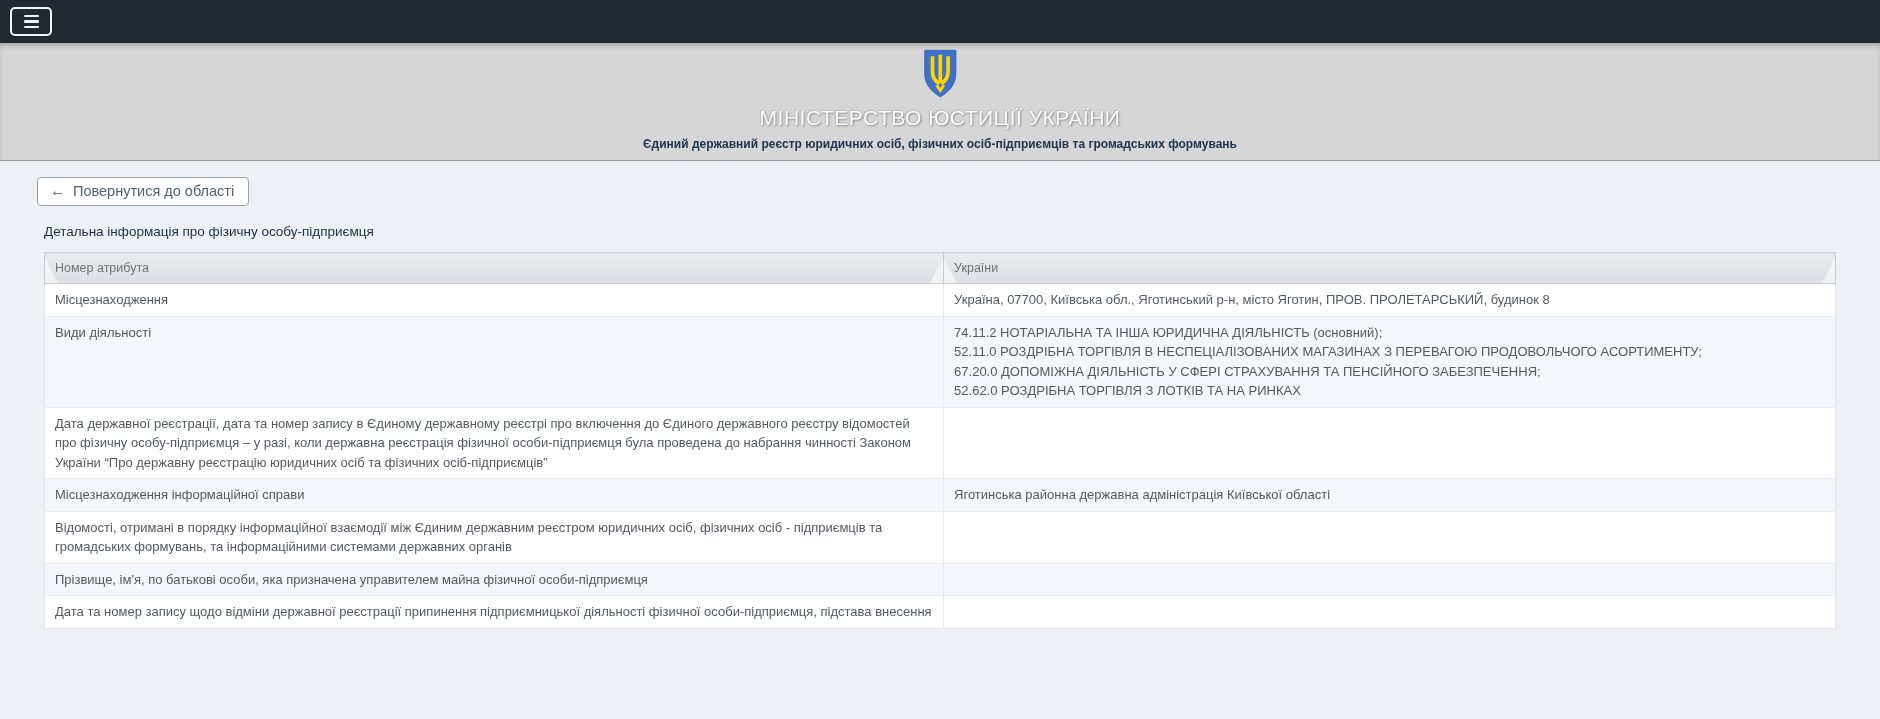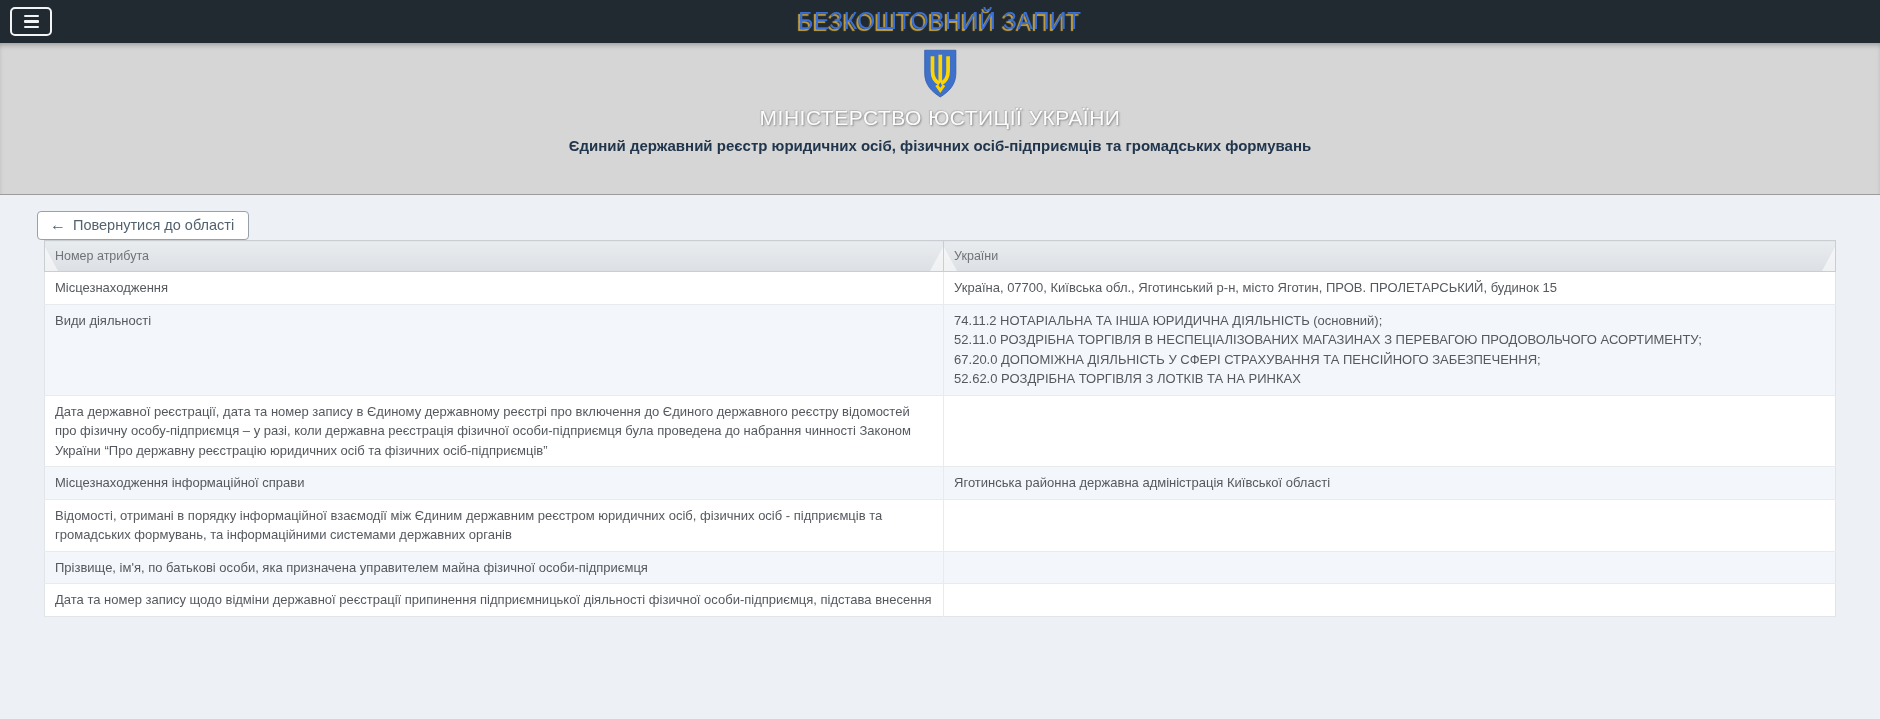--- a/index.html
+++ b/index.html
@@ -37,39 +37,39 @@
   .menu-btn .bars span { display: block; width: 15px; height: 2.5px; background: #f2f4f5; border-radius: 1px; }
   .topbar-title {
     font-size: 23px;
     color: #3a70d6;
     text-shadow: -2px 2px 1px #c9a441;
     letter-spacing: 0.5px;
   }
 
   
   .gov-header {
-    height: 152px;
+    height: 118px;
     background: #d6d6d6;
     border-bottom: 1px solid #9b9b9b;
     box-shadow: inset 0 4px 6px -3px rgba(0,0,0,0.35);
     text-align: center;
     padding-top: 5px;
   }
   .emblem { display: inline-block; height: 52px; }
   .gov-title {
     margin-top: 2px;
     font-size: 21px;
     font-weight: normal;
     color: #fcfcfc;
     text-shadow: 1px 1px 2px #8a8a8a, -1px -1px 1px #bdbdbd;
     letter-spacing: 0.5px;
   }
   .gov-subtitle {
     margin-top: 7px;
-    font-size: 15px;
+    font-size: 12px;
     font-weight: bold;
     color: #21364c;
   }
 
   
   .content { padding: 16px 32px 0 32px; }
 
   .back-btn {
     display: inline-flex;
     align-items: center;
@@ -143,21 +143,20 @@
 <body>
 
 <div class="topbar">
   <button class="menu-btn">
     <span class="bars">
       <span></span>
         <span></span>
         <span></span>
     </span>
   </button>
-  <div class="topbar-title">БЕЗКОШТОВНИЙ ЗАПИТ</div>
 </div>
 
 <div class="gov-header">
   <svg class="emblem" viewBox="0 0 60 70" aria-hidden="true">
     <path d="M9 3 H51 V34 C51 50 41 59 30 66 C19 59 9 50 9 34 Z" fill="#3e71c9" stroke="#2d59a8" stroke-width="1"></path>
     <g stroke="#ffd500" fill="none">
       <path d="M30 9 V46" stroke-width="5"></path>
       <path d="M19.5 11 V31 C19.5 40 23 45 29 48" stroke-width="5"></path>
       <path d="M40.5 11 V31 C40.5 40 37 45 31 48" stroke-width="5"></path>
       <path d="M25 50 L30 57 L35 50" stroke-width="4"></path>
@@ -167,32 +166,33 @@
   <div class="gov-subtitle">Єдиний державний реєстр юридичних осіб, фізичних осіб-підприємців та громадських формувань</div>
 </div>
 
 <div class="content">
 
   <button class="back-btn">
     <span class="arrow">←</span>
     <span>Повернутися до області</span>
   </button>
 
+  <h2 class="section-title">Детальна інформація про фізичну особу-підприємця</h2>
 
   <table class="attrs">
     <thead>
       <tr>
         <th class="col-attr">Номер атрибута</th>
         <th class="col-val">України</th>
       </tr>
     </thead>
     <tbody>
         <tr>
           <td class="attr">Місцезнаходження</td>
-          <td class="val">Україна, 07700, Київська обл., Яготинський р-н, місто Яготин, ПРОВ. ПРОЛЕТАРСЬКИЙ, будинок 15</td>
+          <td class="val">Україна, 07700, Київська обл., Яготинський р-н, місто Яготин, ПРОВ. ПРОЛЕТАРСЬКИЙ, будинок 8</td>
         </tr>
         <tr>
           <td class="attr">Види діяльності</td>
           <td class="val">74.11.2 НОТАРІАЛЬНА ТА ІНША ЮРИДИЧНА ДІЯЛЬНІСТЬ (основний);
 52.11.0 РОЗДРІБНА ТОРГІВЛЯ В НЕСПЕЦІАЛІЗОВАНИХ МАГАЗИНАХ З ПЕРЕВАГОЮ ПРОДОВОЛЬЧОГО АСОРТИМЕНТУ;
 67.20.0 ДОПОМІЖНА ДІЯЛЬНІСТЬ У СФЕРІ СТРАХУВАННЯ ТА ПЕНСІЙНОГО ЗАБЕЗПЕЧЕННЯ;
 52.62.0 РОЗДРІБНА ТОРГІВЛЯ З ЛОТКІВ ТА НА РИНКАХ</td>
         </tr>
         <tr>
           <td class="attr">Дата державної реєстрації, дата та номер запису в Єдиному державному реєстрі про включення до Єдиного державного реєстру відомостей про фізичну особу-підприємця – у разі, коли державна реєстрація фізичної особи-підприємця була проведена до набрання чинності Законом України “Про державну реєстрацію юридичних осіб та фізичних осіб-підприємців”</td>

